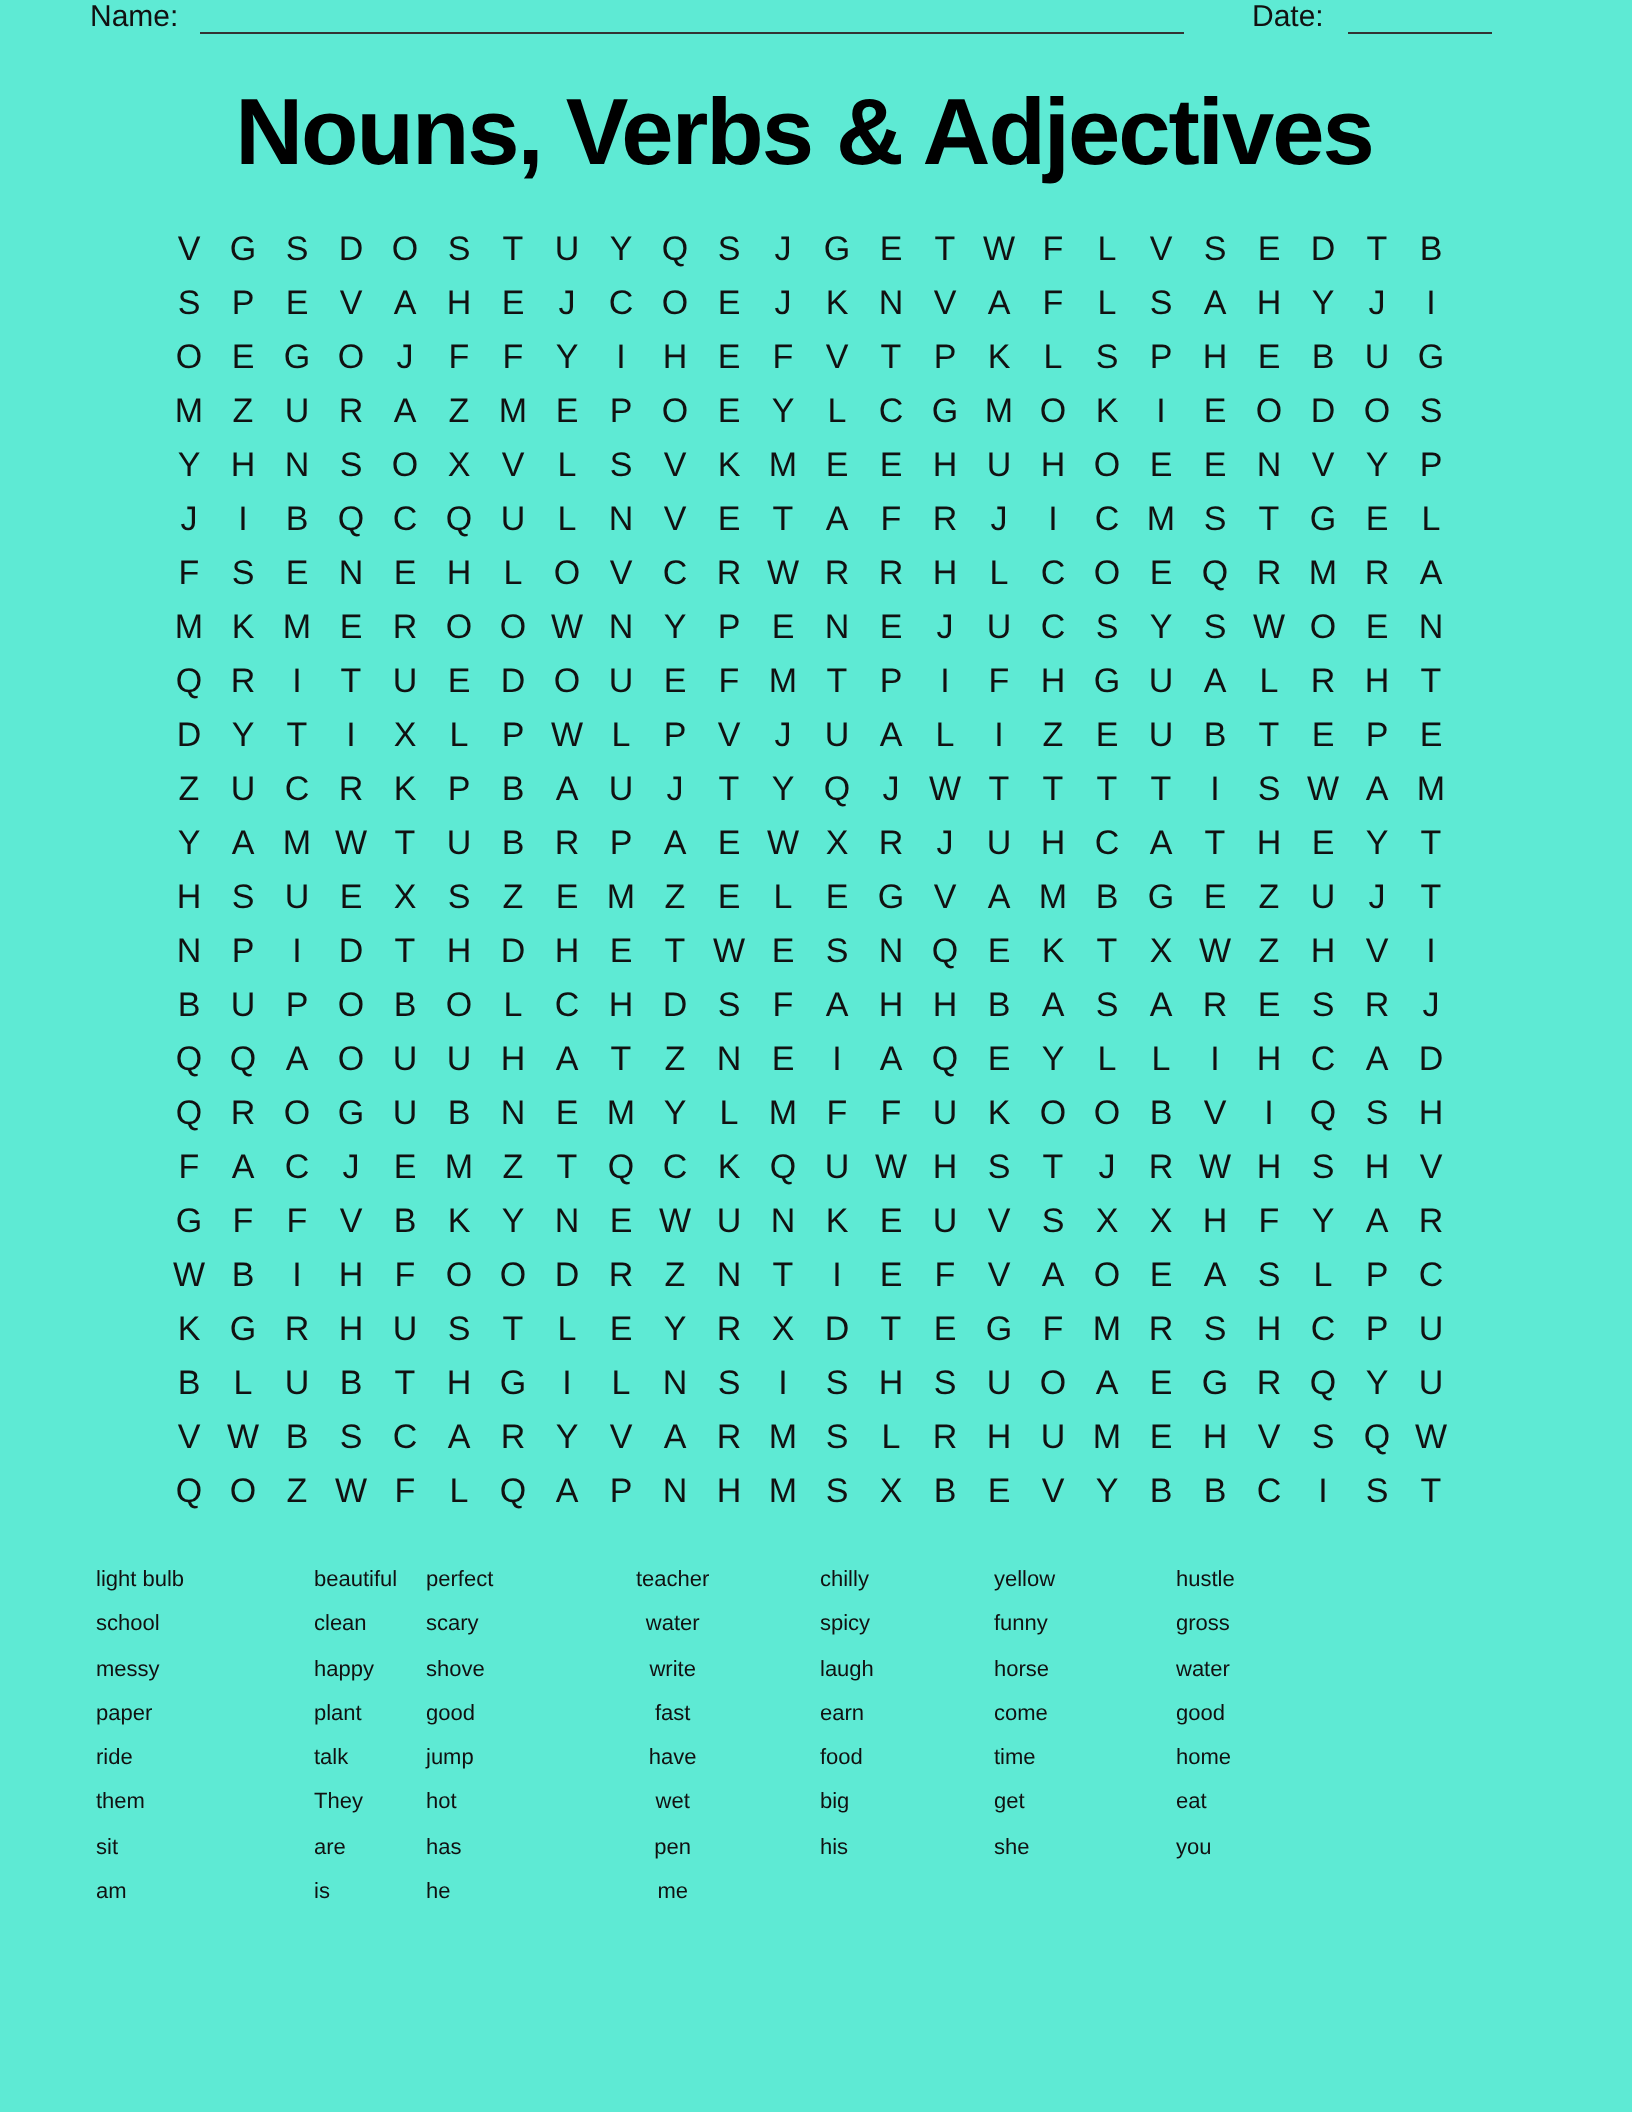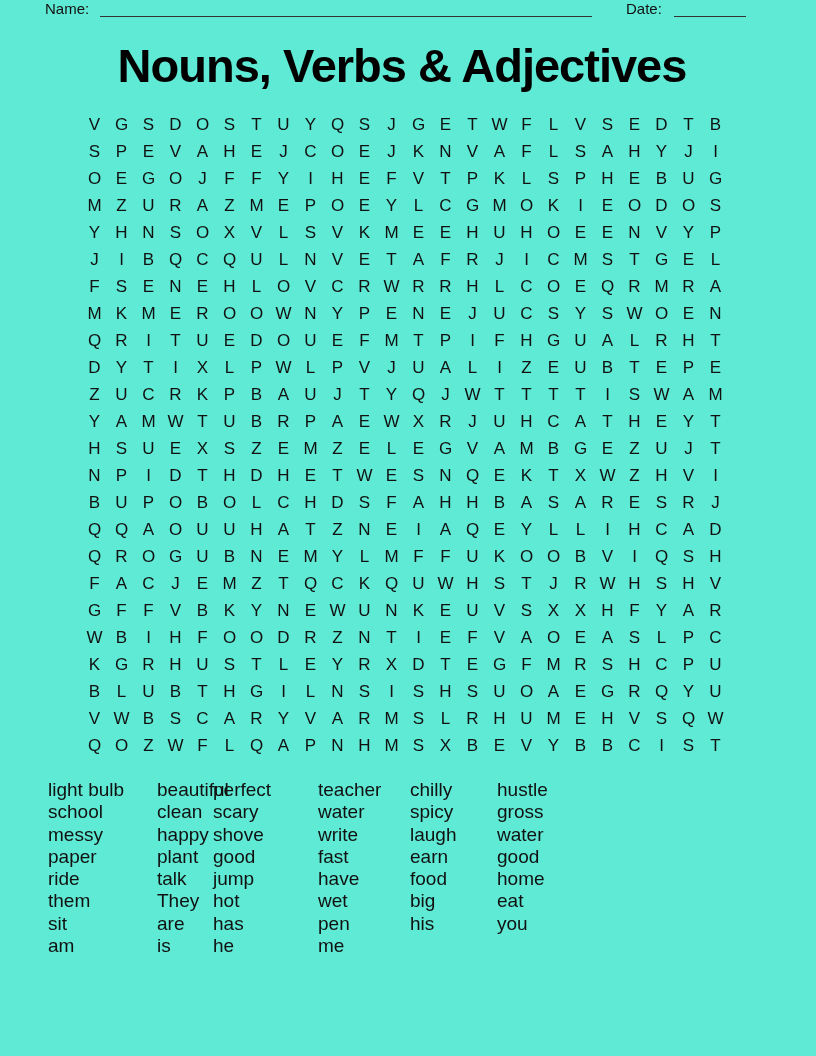--- a/index.html
+++ b/index.html
@@ -70,27 +70,27 @@
   .word-list {
     position: absolute;
     top: 779px;
     left: 0;
     width: 816px;
     height: 185px;
   }
   .word-col {
     position: absolute;
     top: 0;
-    font-size: 19px;
+    font-size: 11px;
     color: #111111;
   }
   .word-col:nth-child(1) { left: 48px;  }
   .word-col:nth-child(2) { left: 137px; margin-left: 20px; }
   .word-col:nth-child(3) { left: 213px; }
-  .word-col:nth-child(4) { left: 318px; }
+  .word-col:nth-child(4) { left: 318px; text-align: center; }
   .word-col:nth-child(5) { left: 410px; }
   .word-col:nth-child(6) { left: 497px; }
   .word-col:nth-child(7) { left: 588px; }
   .word-col:nth-child(8) { left: 678px; text-decoration: underline; }
   .word-item {
     line-height: 22.3px;
     white-space: nowrap;
   }
 </style>
 </head>
@@ -729,20 +729,29 @@
       <div class="word-col">
         <div class="word-item">chilly</div>
         <div class="word-item">spicy</div>
         <div class="word-item">laugh</div>
         <div class="word-item">earn</div>
         <div class="word-item">food</div>
         <div class="word-item">big</div>
         <div class="word-item">his</div>
       </div>
       <div class="word-col">
+        <div class="word-item">yellow</div>
+        <div class="word-item">funny</div>
+        <div class="word-item">horse</div>
+        <div class="word-item">come</div>
+        <div class="word-item">time</div>
+        <div class="word-item">get</div>
+        <div class="word-item">she</div>
+      </div>
+      <div class="word-col">
         <div class="word-item">hustle</div>
         <div class="word-item">gross</div>
         <div class="word-item">water</div>
         <div class="word-item">good</div>
         <div class="word-item">home</div>
         <div class="word-item">eat</div>
         <div class="word-item">you</div>
       </div>
     </div>
 

